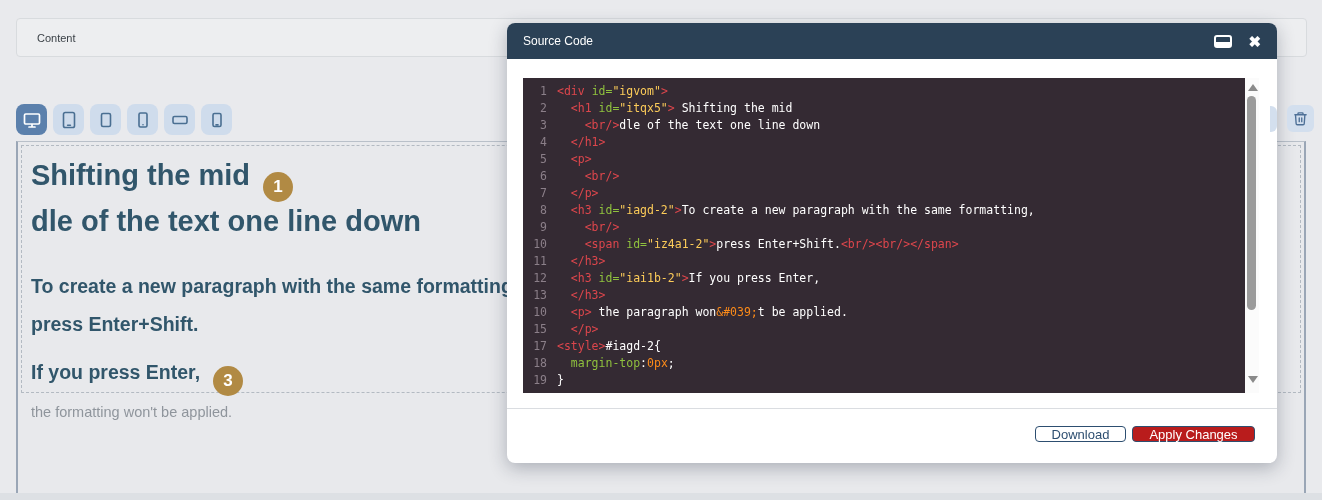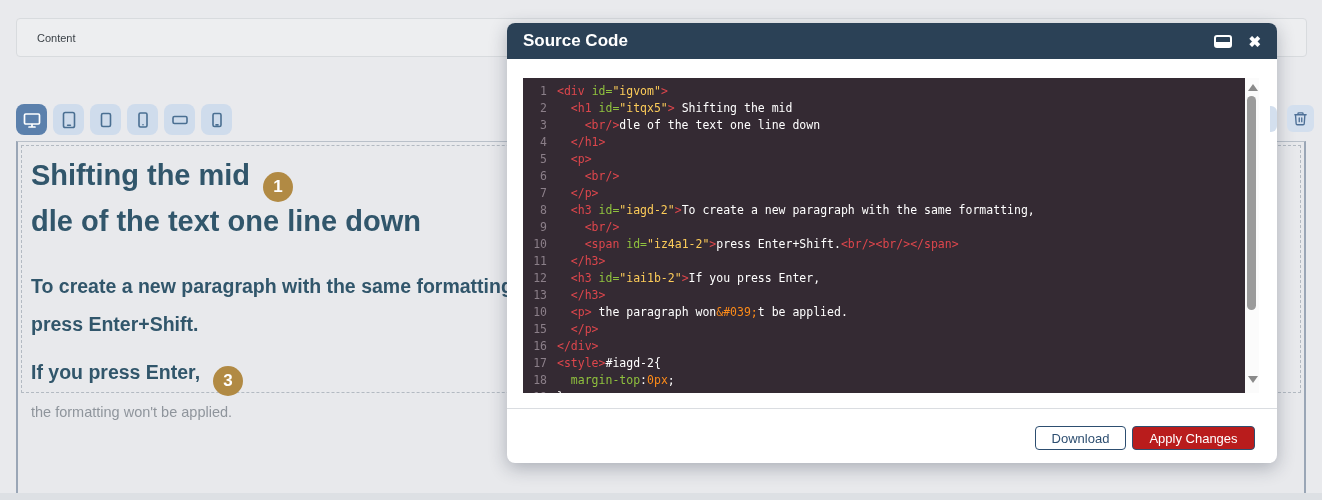--- a/index.html
+++ b/index.html
@@ -40,21 +40,21 @@
     background:#d3dfee; border:none; border-radius:0 6px 6px 0; z-index:30; cursor:pointer; }
   .trash-btn { position:absolute; left:1287px; top:105px; width:27px; height:27px;
     background:#d3dfee; border:none; border-radius:6px; display:flex; align-items:center;
     justify-content:center; cursor:pointer; z-index:30; }
 
   
   .modal { position:absolute; left:507px; top:23px; width:770px; height:440px;
     background:#ffffff; border-radius:8px; box-shadow:0 5px 18px rgba(30,40,60,.30); z-index:20; }
   .modal-header { position:absolute; left:0; top:0; width:100%; height:36px; background:#2b4156;
     border-radius:8px 8px 0 0; display:flex; align-items:center; padding:0 16px; }
-  .modal-title { color:#ffffff; font-size:17px; font-weight:bold; }
+  .modal-title { color:#ffffff; font-size:12px; font-weight:normal; }
   .header-icons { margin-left:auto; display:flex; align-items:center; gap:16px; }
   .max-icon { width:18px; height:13px; border:2px solid #ffffff; border-radius:3px;
     background:linear-gradient(#2b4156 55%, #ffffff 55%); cursor:pointer; }
   .close-icon { color:#ffffff; font-size:15px; font-weight:bold; line-height:1; cursor:pointer; }
 
   
   .editor { position:absolute; left:16px; top:55px; width:722px; height:315px;
     background:#342a33; overflow:hidden; padding-top:5px; cursor:text; }
   .cm-line { display:flex; font-family:"DejaVu Sans Mono", monospace; font-size:11.5px;
     line-height:17px; white-space:pre; }
@@ -70,21 +70,21 @@
   .scrollbar { position:absolute; left:738px; top:55px; width:14px; height:315px; background:#fbfbfb; }
   .sb-up, .sb-down { position:absolute; left:3px; width:0; height:0; border-left:5px solid transparent;
     border-right:5px solid transparent; cursor:pointer; }
   .sb-up { top:6px; border-bottom:7px solid #8a8a8a; }
   .sb-down { bottom:10px; border-top:7px solid #8a8a8a; }
   .sb-thumb { position:absolute; left:2px; top:18px; width:9px; height:214px;
     background:#9b9b9b; border-radius:5px; cursor:grab; }
 
   
   .modal-divider { position:absolute; left:0; top:385px; width:100%; height:1px; background:#dadde1; }
-  .btn { position:absolute; top:403px; height:24px; border-radius:4px; font-size:13px;
+  .btn { position:absolute; top:403px; height:16px; border-radius:4px; font-size:13px;
     font-family:"Liberation Sans", sans-serif; cursor:pointer;
     display:flex; align-items:center; justify-content:center; }
   .btn-download { right:151px; width:91px; background:#ffffff; border:1px solid #2d4e70; color:#2d4e70; }
   .btn-apply { right:22px; width:123px; background:#b91c1c; border:1px solid #2d4e70; color:#ffffff; }
 </style>
 </head>
 <body>
 
 <div class="content-bar">
   <span class="label">Content</span>
@@ -181,21 +181,20 @@
       <div class="cm-line"><span class="ln">6</span><span class="tok-tag">    &lt;br/&gt;</span></div>
       <div class="cm-line"><span class="ln">7</span><span class="tok-tag">  &lt;/p&gt;</span></div>
       <div class="cm-line"><span class="ln">8</span><span class="tok-tag">  &lt;h3 </span><span class="tok-attr">id=</span><span class="tok-str">"iagd-2"</span><span class="tok-tag">&gt;</span><span class="tok-txt">To create a new paragraph with the same formatting,</span></div>
       <div class="cm-line"><span class="ln">9</span><span class="tok-tag">    &lt;br/&gt;</span></div>
       <div class="cm-line"><span class="ln">10</span><span class="tok-tag">    &lt;span </span><span class="tok-attr">id=</span><span class="tok-str">"iz4a1-2"</span><span class="tok-tag">&gt;</span><span class="tok-txt">press Enter+Shift.</span><span class="tok-tag">&lt;br/&gt;&lt;br/&gt;&lt;/span&gt;</span></div>
       <div class="cm-line"><span class="ln">11</span><span class="tok-tag">  &lt;/h3&gt;</span></div>
       <div class="cm-line"><span class="ln">12</span><span class="tok-tag">  &lt;h3 </span><span class="tok-attr">id=</span><span class="tok-str">"iai1b-2"</span><span class="tok-tag">&gt;</span><span class="tok-txt">If you press Enter,</span></div>
       <div class="cm-line"><span class="ln">13</span><span class="tok-tag">  &lt;/h3&gt;</span></div>
       <div class="cm-line"><span class="ln">10</span><span class="tok-tag">  &lt;p&gt;</span><span class="tok-txt"> the paragraph won</span><span class="tok-ent">&amp;#039;</span><span class="tok-txt">t be applied.</span></div>
       <div class="cm-line"><span class="ln">15</span><span class="tok-tag">  &lt;/p&gt;</span></div>
-      <div class="cm-line"><span class="ln">16</span><span class="tok-tag">&lt;/div&gt;</span></div>
       <div class="cm-line"><span class="ln">17</span><span class="tok-tag">&lt;style&gt;</span><span class="tok-txt">#iagd-2{</span></div>
       <div class="cm-line"><span class="ln">18</span><span class="tok-attr">  margin-top</span><span class="tok-txt">:</span><span class="tok-num">0px</span><span class="tok-txt">;</span></div>
       <div class="cm-line"><span class="ln">19</span><span class="tok-txt">}</span></div>
     </div>
 
   <div class="scrollbar">
     <div class="sb-up"></div>
     <div class="sb-thumb"></div>
     <div class="sb-down"></div>
   </div>

